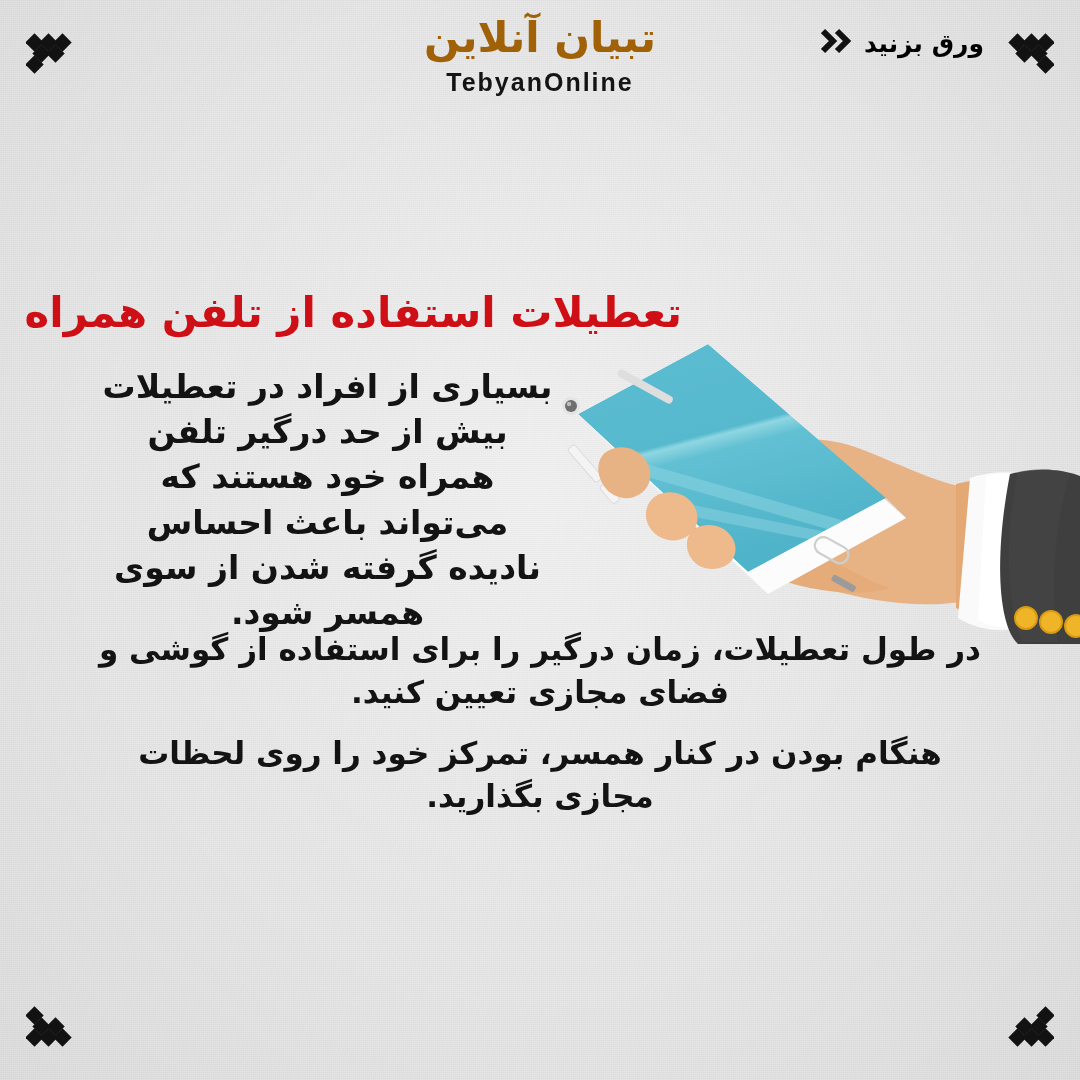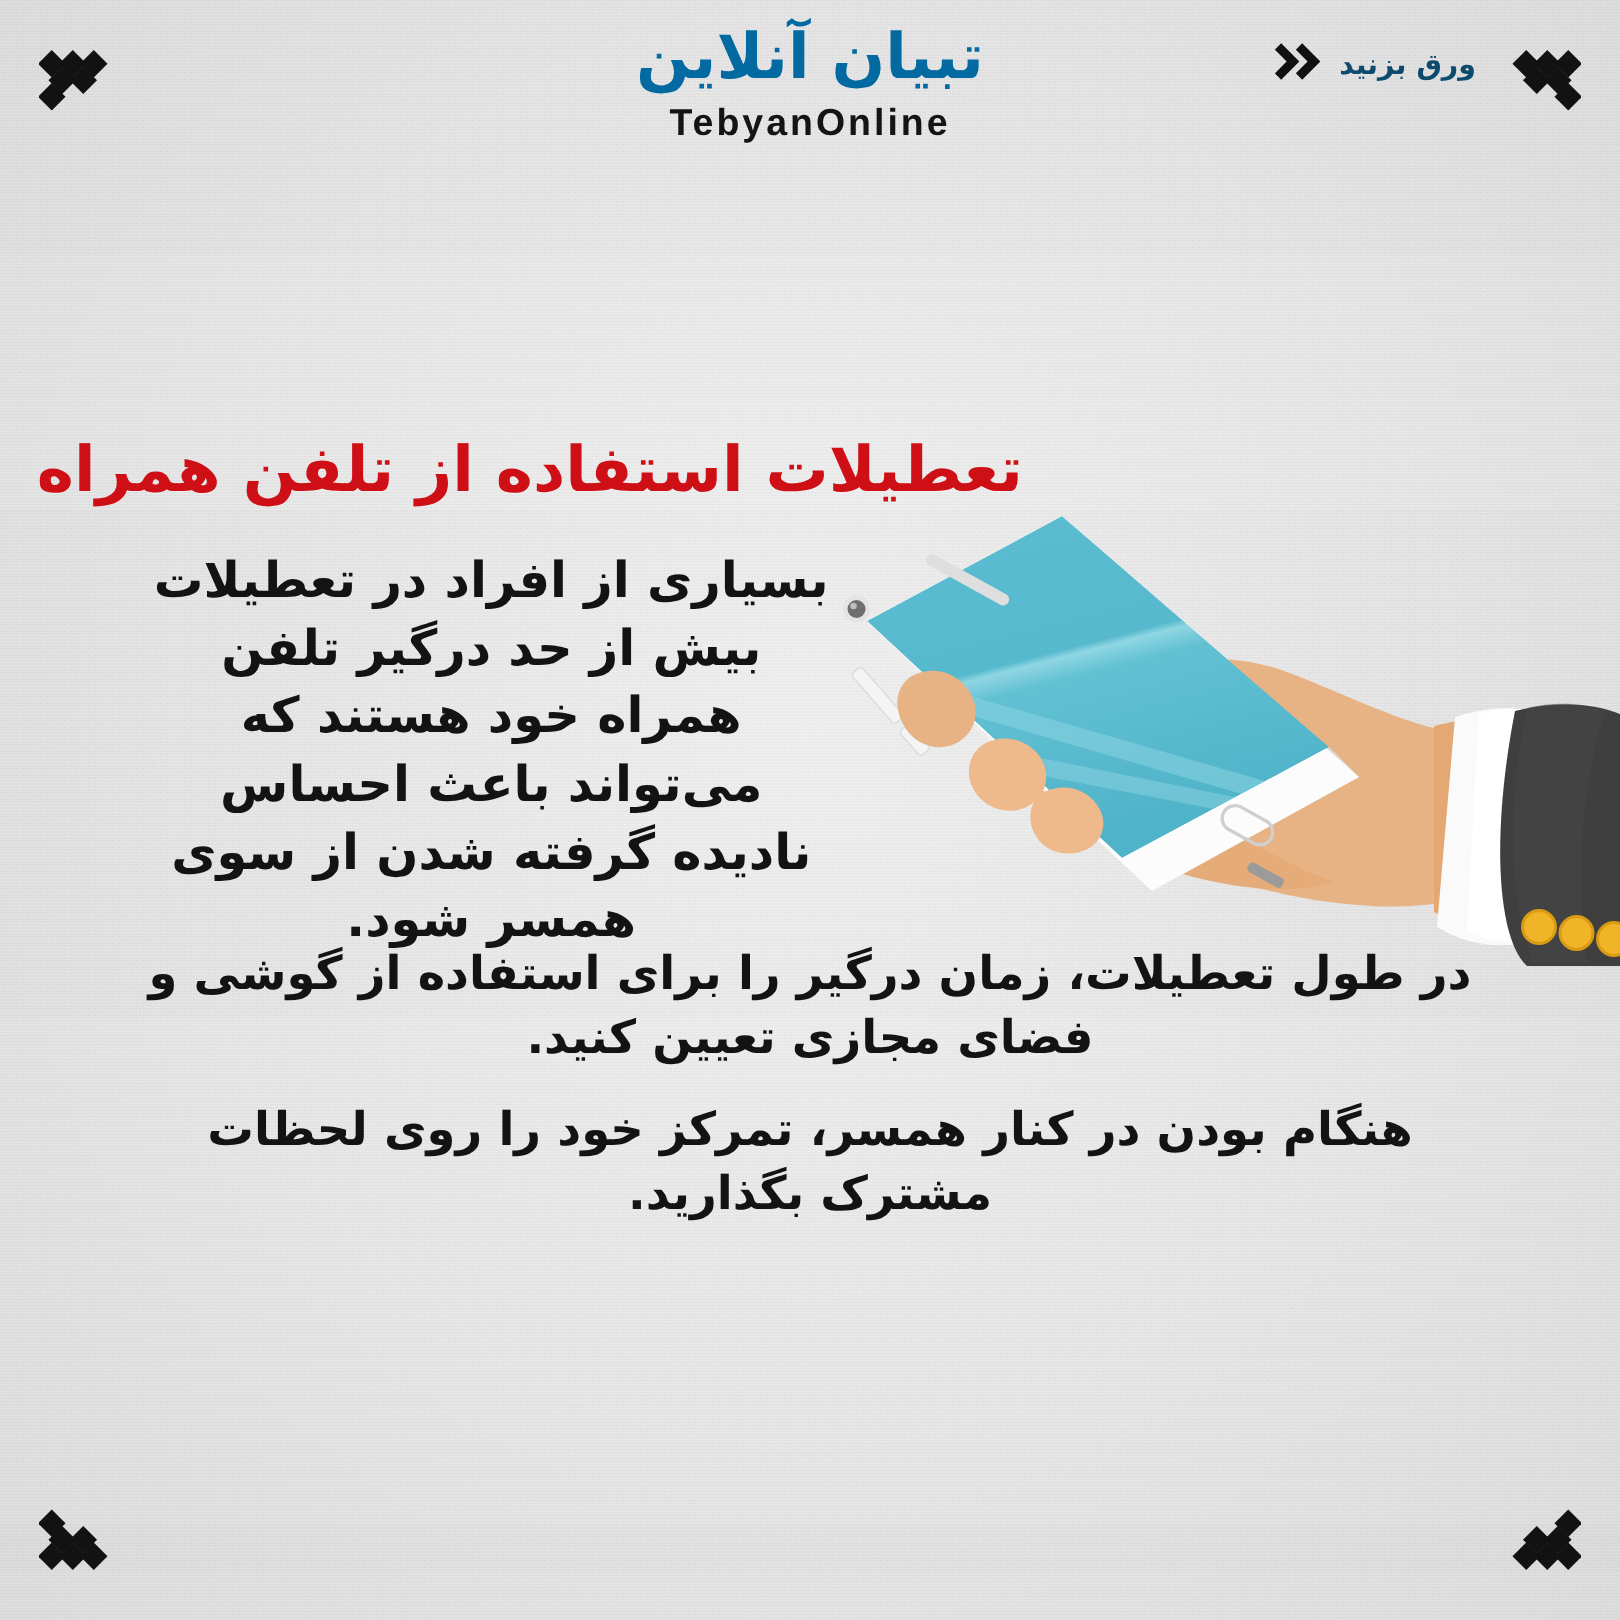--- a/index.html
+++ b/index.html
@@ -45,21 +45,21 @@
     position:absolute;
     top:14px; left:50%; transform:translateX(-50%);
     width:420px;
     text-align:center;
     z-index:6;
   }
   .brand-fa {
     font-family:"DejaVu Sans", sans-serif;
     font-size:42px;
     font-weight:bold;
-    color:#0369a1;
+    color:#a16207;
     letter-spacing:-1px;
     line-height:1.12;
     direction:rtl;
   }
   .brand-en {
     font-family:"Liberation Sans", sans-serif;
     font-size:25px;
     font-weight:bold;
     color:#141414;
     letter-spacing:2.0px;
@@ -69,21 +69,21 @@
 
   .swipe-hint {
     position:absolute;
     top:28px; right:96px;
     display:flex; align-items:center; gap:9px;
     direction:rtl;
     z-index:6;
   }
   .swipe-label {
     font-family:"DejaVu Sans", sans-serif;
-    font-size:19px; font-weight:bold; color:#0c4a6e;
+    font-size:25px; font-weight:bold; color:#000000;
     direction:rtl;
   }
   .chev { display:block; }
 
   
   .ornament { position:absolute; z-index:5; }
   .orn-tl { top:22px;  left:26px;  }
   .orn-tr { top:22px;  right:26px; transform:scaleX(-1); }
   .orn-bl { bottom:22px; left:26px; transform:scaleY(-1); }
   .orn-br { bottom:22px; right:26px; transform:scale(-1,-1); }
@@ -292,18 +292,18 @@
         <circle cx="503" cy="296" r="11" fill="#f0b429" stroke="#d99b12" stroke-width="2"></circle>
         <circle cx="528" cy="300" r="11" fill="#f0b429" stroke="#d99b12" stroke-width="2"></circle>
       </g>
     </svg>
   </div>
 
   <h1 class="headline">تعطیلات استفاده از تلفن همراه</h1>
 
   <p class="para para-1">بسیاری از افراد در تعطیلات بیش از حد درگیر تلفن همراه خود هستند که می‌تواند باعث احساس نادیده گرفته شدن از سوی همسر شود.</p>
   <p class="para para-2">در طول تعطیلات، زمان درگیر را برای استفاده از گوشی و فضای مجازی تعیین کنید.</p>
-  <p class="para para-3">هنگام بودن در کنار همسر، تمرکز خود را روی لحظات مشترک بگذارید.</p>
+  <p class="para para-3">هنگام بودن در کنار همسر، تمرکز خود را روی لحظات مجازی بگذارید.</p>
 
   <div id="noise"></div>
   <div id="vignette"></div>
 
 </div>
 
 </body></html>

